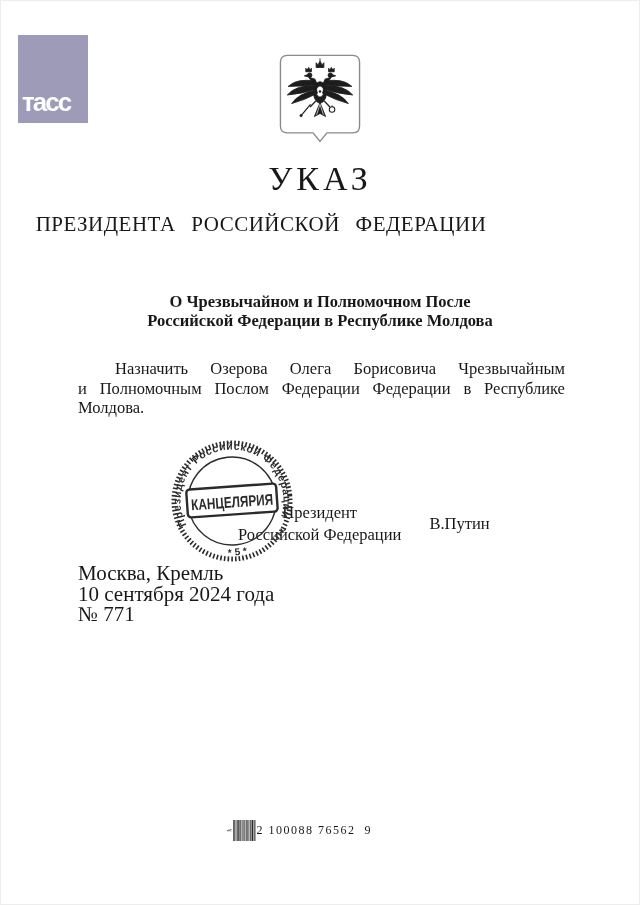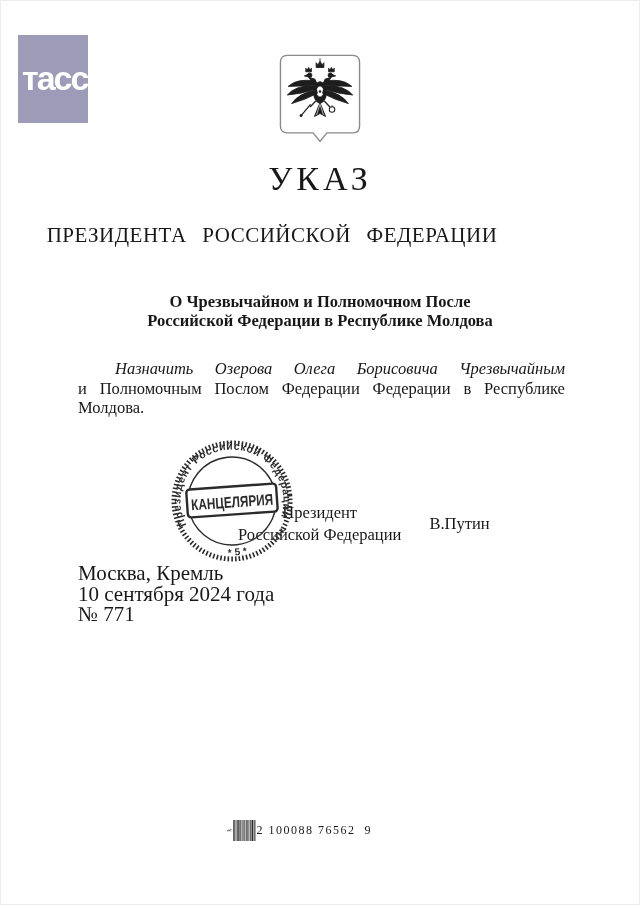--- a/index.html
+++ b/index.html
@@ -8,46 +8,46 @@
     font-family:"Liberation Serif", serif;color:#181818;overflow:hidden;
     box-shadow: inset 0 0 0 1px #ededed;
   }
   
   .tass-logo{
     position:absolute;left:18px;top:35px;width:70px;height:88px;
     display:flex;align-items:flex-end;
   }
   .tass-text{
     font-family:"Liberation Sans", sans-serif;font-weight:bold;
-    font-size:34px;line-height:1;color:#ffffff;letter-spacing:-2px;
-    padding:0 0 28px 4px;
+    font-size:26px;line-height:1;color:#ffffff;letter-spacing:-2px;
+    padding:0 0 8px 4px;
   }
   
   .emblem{position:absolute;left:277px;top:52px;width:86px;height:98px;}
   
   .title{
     position:absolute;left:0;top:160px;width:640px;margin:0;
     text-align:center;font-weight:normal;font-size:34px;letter-spacing:4px;
   }
   .subtitle{
-    position:absolute;left:0;top:207px;width:512px;margin:16px;
+    position:absolute;left:0;top:207px;width:512px;margin:5px;
     text-align:center;font-weight:normal;font-size:21px;
     letter-spacing:0.5px;word-spacing:10px;
   }
   .subject{
     position:absolute;left:0;top:292px;width:640px;
     text-align:center;font-weight:bold;font-size:16.5px;line-height:19px;
   }
   
   .body-text{
     position:absolute;left:78px;top:359px;width:487px;
     font-size:16.5px;line-height:19.5px;
   }
   .justify-line{display:flex;justify-content:space-between;}
-  .justify-line.indent{padding-left:37px;font-style:italic;}
+  .justify-line.indent{padding-left:37px;}
   
   .signature{
     position:absolute;left:238px;top:502px;
     display:flex;align-items:center;
     font-size:16.5px;line-height:22px;
   }
   .sig-left{text-align:center;}
   .sig-name{margin-left:28px;}
   
   .stamp{position:absolute;left:167px;top:436px;width:130px;height:130px;}

